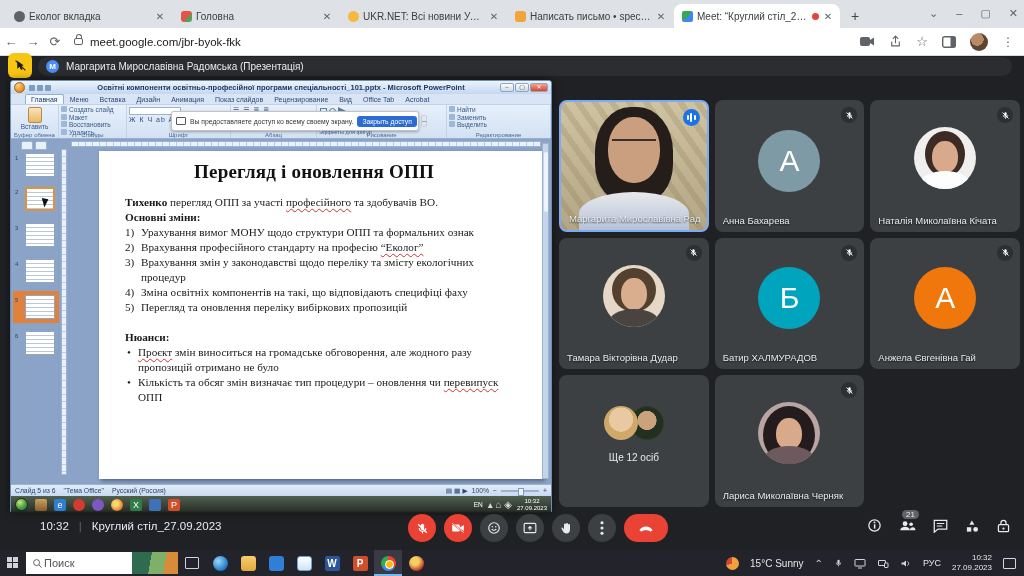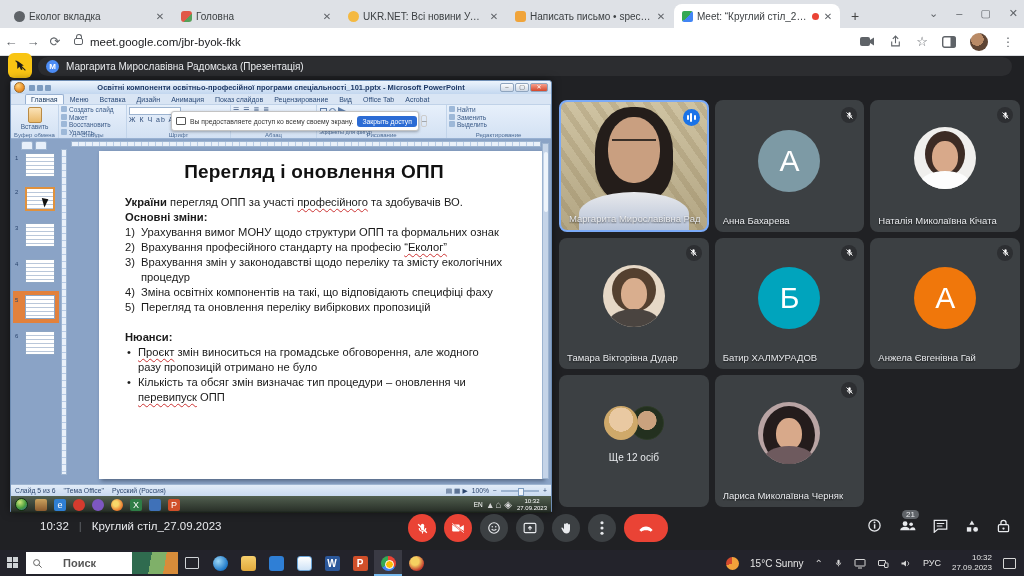--- a/index.html
+++ b/index.html
@@ -79,21 +79,21 @@
   .minitabs { display:flex; gap:2px; padding:2px 0 0 8px; }
   .minitabs i { width:12px; height:9px; background:#e8f0fa; border:1px solid #9db4d0; border-radius:2px 2px 0 0; }
   .thumb { position:absolute; left:12px; width:30px; height:24px; background:#fff; border:1px solid #8ea6c4;
            background-image:repeating-linear-gradient(#fff 0 3px, #b9c7da 3px 4px); }
   .thumbnum { position:absolute; left:2px; font-size:6px; color:#2c466e; }
   .thumb.hover2 { border:2px solid #e0913d; }
   .sel5wrap { position:absolute; left:0px; width:46px; height:32px; background:#e2813c; }
   .cursorglyph { position:absolute; width:0; height:0; border-left:6px solid #111; border-top:3px solid transparent; border-bottom:7px solid transparent; transform:rotate(-15deg); z-index:6; }
   .vruler { position:absolute; left:50px; top:10px; width:6px; height:326px; background:repeating-linear-gradient(#eaf1fa 0 6px, #b9cce6 6px 7px); border:1px solid #9db4d0; }
   .hruler { position:absolute; left:60px; top:2px; width:470px; height:6px; background:repeating-linear-gradient(90deg,#eaf1fa 0 6px, #b9cce6 6px 7px); border:1px solid #9db4d0; }
-  .slide { position:absolute; left:88px; top:12px; width:444px; height:328px; background:#fff; box-shadow:2px 2px 4px rgba(20,30,50,.45); padding:10px 40px 12px 26px; }
+  .slide { position:absolute; left:88px; top:12px; width:444px; height:328px; background:#fff; box-shadow:2px 2px 4px rgba(20,30,50,.45); padding:10px 40px 12px 26px;font-family:Liberation Serif, serif; }
   .slide h1 { font-size:19px; text-align:center; color:#111; margin-bottom:12px; letter-spacing:.2px; }
   .sbody { font-size:11.2px; color:#1a1a1a; line-height:1.34; }
   .sbody b { font-weight:bold; }
   .redsq { text-decoration:underline; text-decoration-style:wavy; text-decoration-color:#cc3333; text-decoration-thickness:1px; text-underline-offset:2px; }
   .numrow { display:flex; }
   .numrow .nn { width:16px; flex:none; }
   .bulrow { display:flex; }
   .bulrow .bb { width:13px; flex:none; padding-left:2px; }
   .vsb { position:absolute; right:2px; top:4px; width:7px; height:336px; background:#c5d4e8; border:1px solid #9db4d0; }
   .vsb:before { content:""; position:absolute; left:1px; top:8px; width:4px; height:60px; background:#eef4fb; border-radius:2px; }
@@ -149,21 +149,21 @@
   .mright { position:absolute; right:14px; top:8px; display:flex; align-items:center; gap:17px; }
   .mright .ric { position:relative; display:flex; }
   .badge21 { position:absolute; top:-9px; left:3px; background:#5f6368; color:#e8eaed; font-size:8px; padding:0 4px; border-radius:7px; }
 
   
   .wbar { position:absolute; left:0; top:550px; width:1024px; height:26px; background:#23232b; display:flex; align-items:center; }
   .startw { width:26px; display:flex; align-items:center; justify-content:center; }
   .wlogo { width:12px; height:12px; display:grid; grid-template-columns:5px 5px; grid-template-rows:5px 5px; gap:1px; }
   .wlogo i { background:#cfd2d6; }
   .searchbox { width:152px; height:22px; background:#fff; display:flex; align-items:center; padding-left:6px; position:relative; overflow:hidden; }
-  .searchbox .ph { color:#555; font-size:11px; margin-left:20px;font-weight:bold; }
+  .searchbox .ph { color:#555; font-size:11px; margin-left:1px; }
   .searchimg { position:absolute; right:0; top:0; width:46px; height:22px; background:linear-gradient(100deg,#2f6b4f 0 40%, #7fb069 40% 70%, #d88c3a 70%); }
   .titem { width:28px; height:26px; display:flex; align-items:center; justify-content:center; position:relative; }
   .titem.active { background:#3a3a44; box-shadow:inset 0 -2px 0 #76b9ed; }
   .ticon { width:15px; height:15px; border-radius:3px; }
   .tv { width:14px; height:12px; border:1.5px solid #cfd2d6; border-radius:1px; }
   .edge { background:radial-gradient(circle at 35% 35%, #9cd7f7, #1e78c8 70%); border-radius:50%; }
   .folder { background:linear-gradient(#f6cf6d,#e2a93c); }
   .store { background:#2f7fd6; }
   .mailw { background:linear-gradient(#fff,#cfe3f7); border:1px solid #6aa4d8; }
   .wordw { background:#2b579a; color:#fff; font-size:10px; font-weight:bold; text-align:center; line-height:15px; border-radius:2px; }
@@ -356,21 +356,21 @@
           <span class="thumbnum" style="top:194px;">6</span>
           <div class="thumb" style="top:192px;"></div>
         </div>
         <div class="vruler"></div>
         <div class="hruler"></div>
 
         <div class="slide">
           <h1>Перегляд і оновлення ОПП</h1>
           <div class="sbody">
             <div>
-              <b>України</b><span> перегляд ОПП за участі </span><span class="redsq">професійного</span><span> та здобувачів ВО.</span>
+              <b>Тихенко</b><span> перегляд ОПП за участі </span><span class="redsq">професійного</span><span> та здобувачів ВО.</span>
             </div>
             <div><b>Основні зміни:</b></div>
             <div class="numrow">
                 <span class="nn">1)</span>
                 <span><span>Урахування вимог МОНУ щодо структури ОПП та формальних ознак</span></span>
               </div>
             <div class="numrow">
                 <span class="nn">2)</span>
                 <span><span>Врахування професійного стандарту на професію </span><span class="redsq">“Еколог”</span></span>
               </div>

